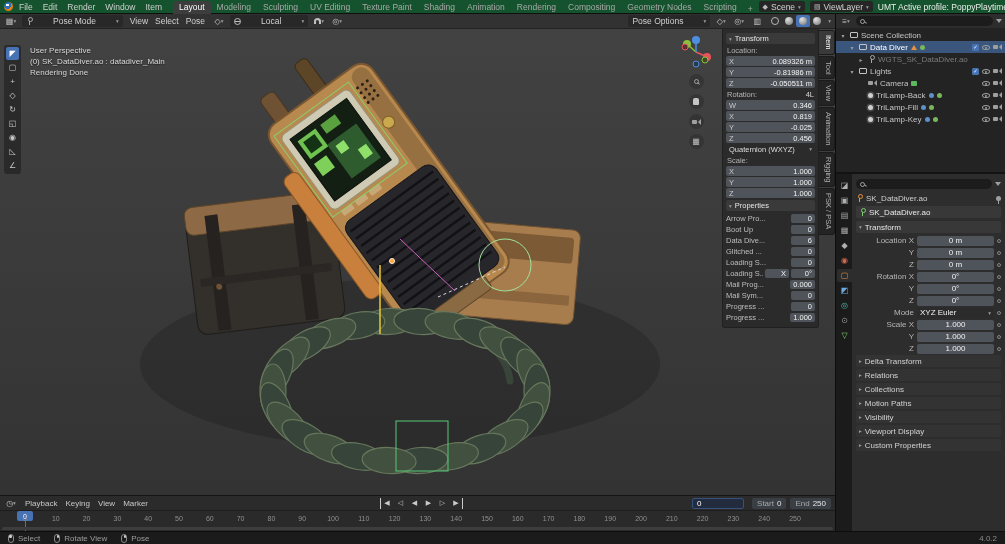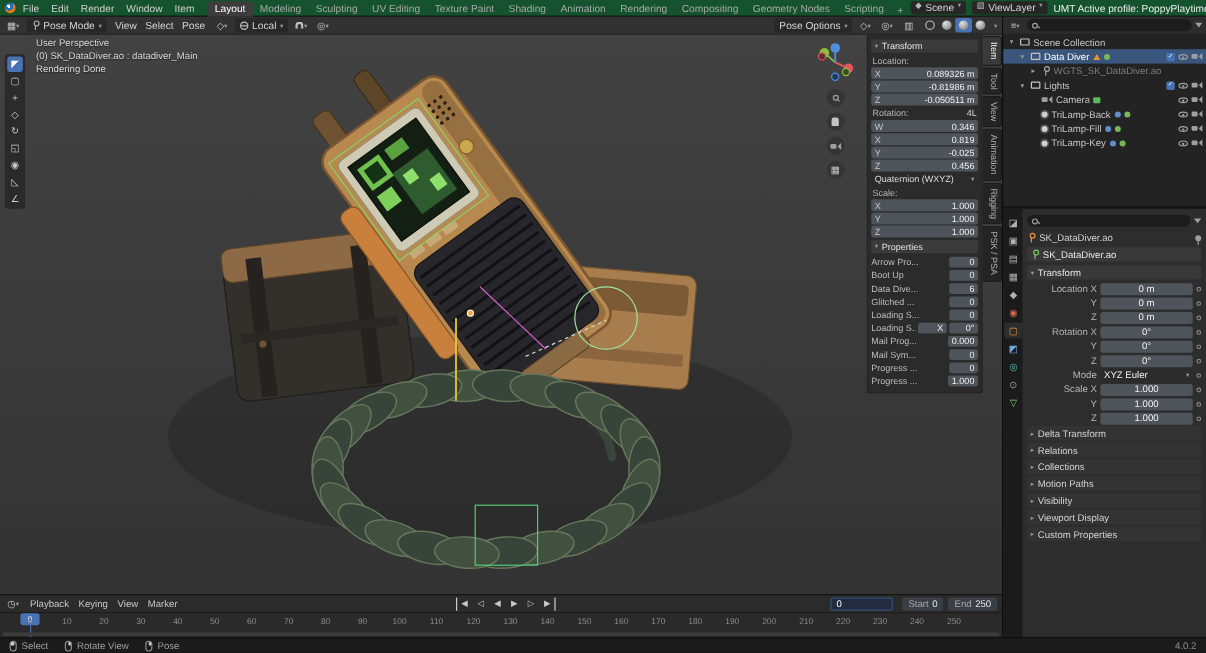--- a/index.html
+++ b/index.html
@@ -15,47 +15,47 @@
   .winbtn.close{background:#c0392b;color:#fff}
 
   
   .menubar{height:14px;background:#14532d;display:flex;align-items:center;gap:1px;padding:0 4px;font-size:8.5px;border-bottom:1px solid #101010}
   .menu-item{padding:0 5px;border-radius:2px;color:#cfcfcf}
   .ws-tabs{display:flex;align-items:flex-end;height:14px;margin-left:5px}
   .ws-tab{padding:1px 6px;line-height:11px;color:#a8a8a8;border-radius:4px 4px 0 0;white-space:nowrap}
   .ws-tab.active{background:#3d3d3d;color:#fff}
   .ws-add{padding:0 5px;color:#a8a8a8}
   .top-right{margin-left:auto;display:flex;align-items:center;gap:5px}
-  .top-select{display:flex;align-items:flex-start;gap:3px;background:#262626;border-radius:2px;padding:0 4px;height:11px;color:#d5d5d5}
+  .top-select{display:flex;align-items:center;gap:3px;background:#262626;border-radius:2px;padding:0 4px;height:11px;color:#d5d5d5}
   .profile{color:#ececec;white-space:nowrap}
 
   
   .content{flex:1;display:flex;min-height:0}
   .left-col{width:835px;display:flex;flex-direction:column;min-height:0}
   .right-col{flex:1;display:flex;flex-direction:column;border-left:1px solid #0d0d0d;min-height:0}
 
   
   .vp-header{height:15px;background:#323232;border-bottom:1px solid #222;display:flex;align-items:center;gap:4px;padding:0 4px;font-size:8.5px;color:#d2d2d2}
-  .vph-dd{background:#282828;border-radius:2px;padding:0 4px;height:12px;display:flex;align-items:center;gap:3px;white-space:nowrap}
+  .vph-dd{background:#282828;border-radius:2px;padding:0 4px;height:12px;display:flex;align-items:center;gap:20px;white-space:nowrap}
   .car{font-size:5.5px;color:#9a9a9a}
   .vph-menu{padding:0 3px}
   .vph-spacer{flex:1}
   .vph-ic{width:14px;height:12px;display:flex;align-items:center;justify-content:center;color:#c2c2c2;font-size:8px}
   .sphere{width:8px;height:8px;border-radius:50%;background:radial-gradient(circle at 35% 30%,#e2e2e2,#6f6f6f)}
   .sphere.wire{background:none;border:1px solid #b5b5b5}
   .sphere-btn{padding:2px 3px;border-radius:2px;display:flex;align-items:center}
   .sphere-btn.active{background:#4772b3}
 
   
   .vp-canvas{position:relative;flex:1;background:linear-gradient(#424242,#333);overflow:hidden}
   .scene{position:absolute;inset:0}
   .vp-toolbar{position:absolute;left:4px;top:16px;display:flex;flex-direction:column;gap:1px;background:rgba(25,25,25,.55);padding:2px;border-radius:3px}
   .vp-tool{width:13px;height:13px;border-radius:2px;color:#c9c9c9;font-size:8px;display:flex;align-items:center;justify-content:center}
   .vp-tool.active{background:#4772b3;color:#fff}
-  .vp-overlay-text{position:absolute;left:30px;top:1px;font-size:8px;line-height:11px;color:#d9d9d9;text-shadow:0 1px 1px rgba(0,0,0,.55)}
+  .vp-overlay-text{position:absolute;left:30px;top:16px;font-size:8px;line-height:11px;color:#d9d9d9;text-shadow:0 1px 1px rgba(0,0,0,.55)}
   .gizmo-stack{position:absolute;right:122px;top:6px;display:flex;flex-direction:column;align-items:center;gap:5px}
   .nav-btn{width:15px;height:15px;border-radius:50%;background:rgba(40,40,40,.45);display:flex;align-items:center;justify-content:center;color:#c4c4c4;font-size:8px}
   .hand-ic{width:6px;height:7px;background:#c4c4c4;border-radius:2px 2px 1px 1px}
 
   
   .npanel{position:absolute;top:0;right:16px;width:97px;background:rgba(42,42,42,.97);border:1px solid #202020;border-top:none;padding:2px 3px 4px;font-size:7.5px;border-radius:0 0 3px 3px}
   .np-sec-h{background:#3a3a3a;border-radius:2px;padding:1px 3px;color:#e4e4e4;display:flex;gap:3px;align-items:center;margin:2px 0}
   .np-label{color:#b5b5b5;margin:2px 1px 1px;display:flex;align-items:center;justify-content:space-between}
   .np-lock{color:#d8d8d8}
   .nfield{height:10px;background:#4f545a;border-radius:2px;display:flex;align-items:center;padding:0 3px;margin-bottom:1px;color:#f2f2f2}

